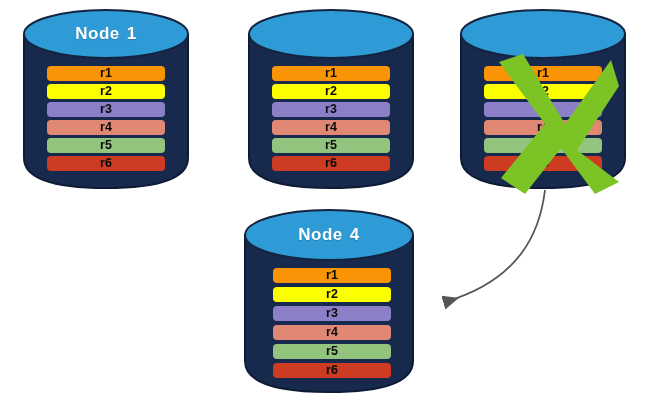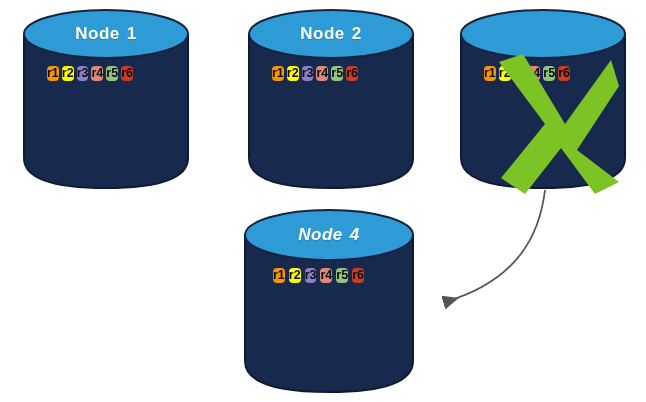--- a/index.html
+++ b/index.html
@@ -43,21 +43,21 @@
     pointer-events: none;
   }
   .node-title .num {
     margin-left: 7px;
   }
 
   
   .bars {
     position: absolute;
     display: flex;
-    flex-direction: row;
+    flex-direction: column;
   }
   .bar {
     position: relative;
     border-radius: 4px;
     box-sizing: border-box;
     display: flex;
     align-items: center;
     justify-content: center;
     color: #0a0a0a;
     font-weight: bold;
@@ -115,23 +115,20 @@
         <span>r6</span>
       </div>
     </div>
   </div>
 
   <div class="node" style="left:247px; top:8px; width:168px; height:182px;">
     <svg class="node-svg" width="168" height="182" viewBox="0 0 168 182">
       <path d="M2,26 L2,150 Q2,180 84,180 Q166,180 166,150 L166,26 Z" fill="#17294d" stroke="#0e1b36" stroke-width="2"></path>
       <ellipse cx="84" cy="26" rx="82" ry="24" fill="#2e9bd6" stroke="#14233f" stroke-width="2"></ellipse>
     </svg>
-    <div class="node-title" style="top:16px;">
-      <span>Node</span><span class="num">2</span>
-    </div>
     <div class="bars" style="left:25px; top:58px; width:118px; gap:3px;">
       <div class="bar" style="height:15px; background:#f89406;">
         <span>r1</span>
       </div>
       <div class="bar" style="height:15px; background:#fbff00;">
         <span>r2</span>
       </div>
       <div class="bar" style="height:15px; background:#8b80c8;">
         <span>r3</span>
       </div>
@@ -176,21 +173,21 @@
     <svg class="x-overlay" width="130" height="145" viewBox="0 0 130 145" style="left:32px; top:44px;">
       <polygon points="8,10 32,2 74,72 120,8 128,34 86,98 128,130 104,142 70,96 34,142 10,126 54,72" fill="#7cc425"></polygon>
     </svg>
   </div>
 
   <div class="node" style="left:243px; top:208px; width:172px; height:186px;">
     <svg class="node-svg" width="172" height="186" viewBox="0 0 172 186">
       <path d="M2,27 L2,153 Q2,184 86,184 Q170,184 170,153 L170,27 Z" fill="#17294d" stroke="#0e1b36" stroke-width="2"></path>
       <ellipse cx="86" cy="27" rx="84" ry="25" fill="#2e9bd6" stroke="#14233f" stroke-width="2"></ellipse>
     </svg>
-    <div class="node-title" style="top:17px;font-style:italic;">
+    <div class="node-title" style="top:17px;">
       <span>Node</span><span class="num">4</span>
     </div>
     <div class="bars" style="left:30px; top:60px; width:118px; gap:4px;">
       <div class="bar" style="height:15px; background:#f89406;">
         <span>r1</span>
       </div>
       <div class="bar" style="height:15px; background:#fbff00;">
         <span>r2</span>
       </div>
       <div class="bar" style="height:15px; background:#8b80c8;">

